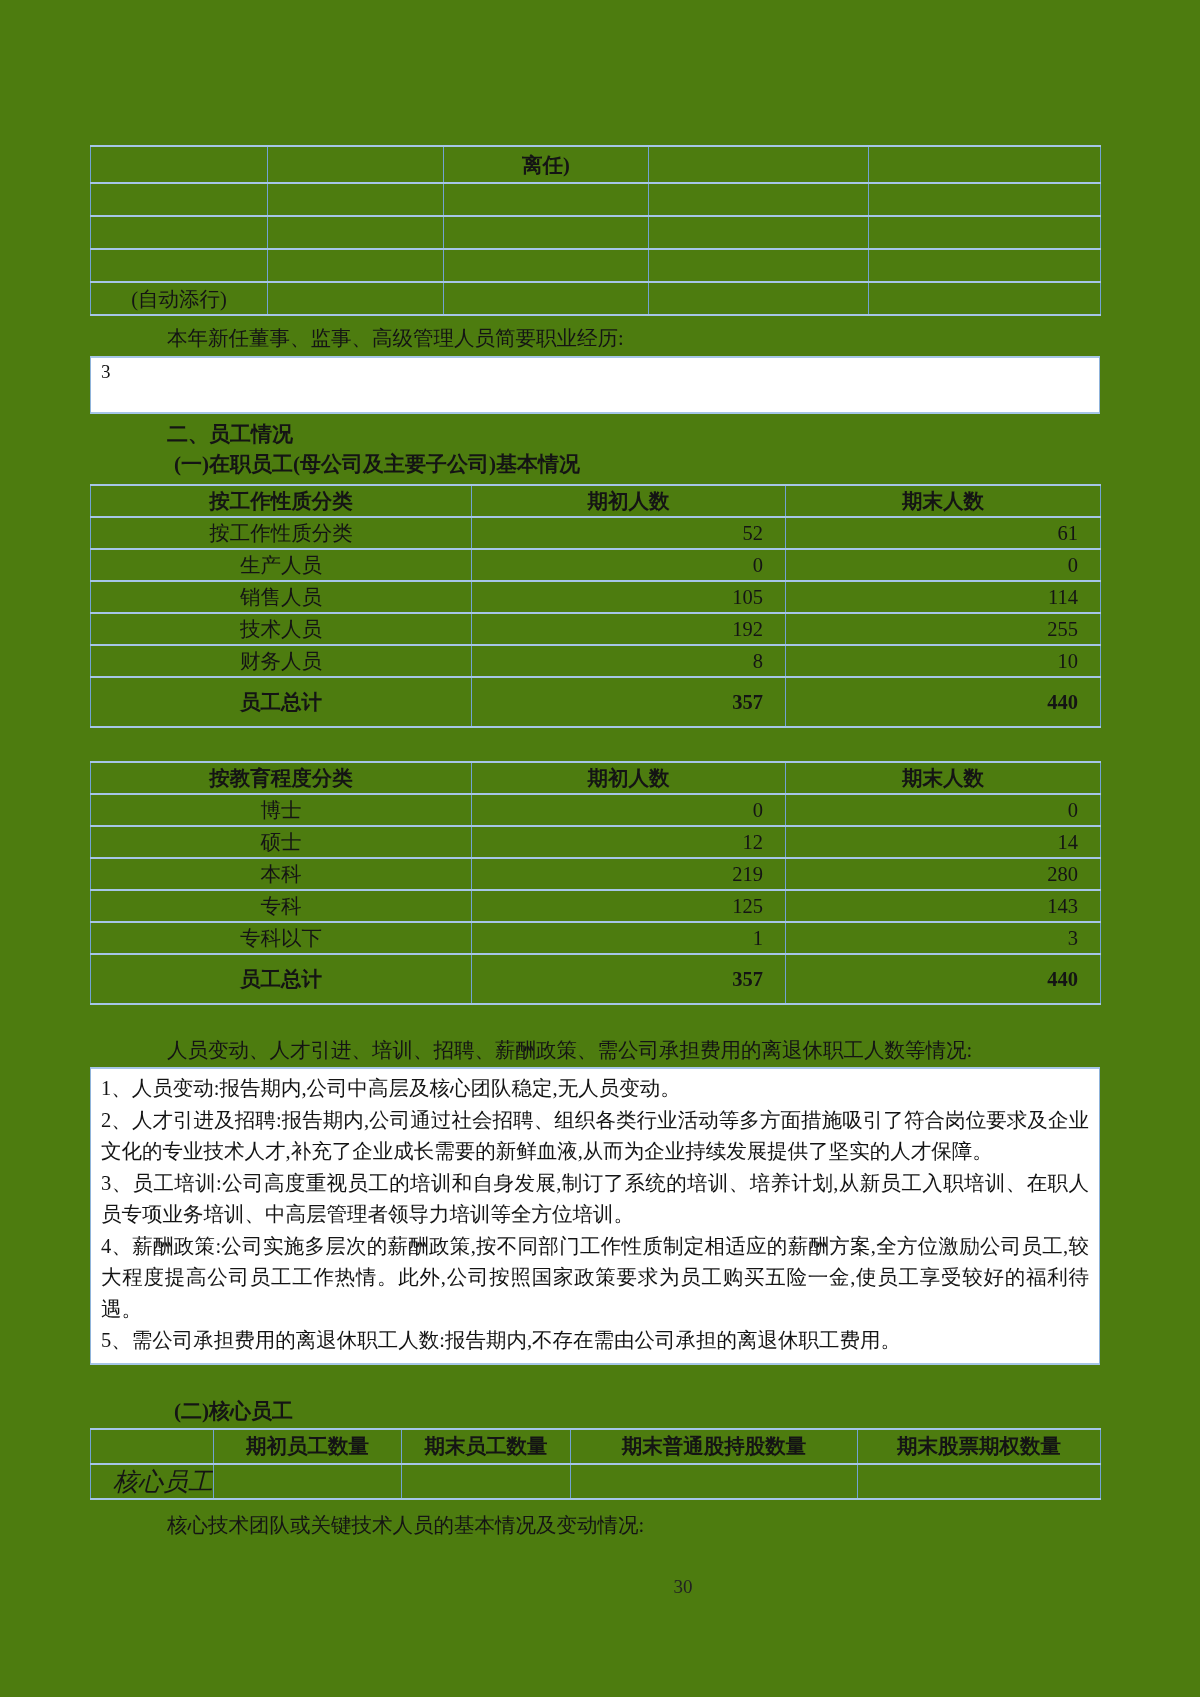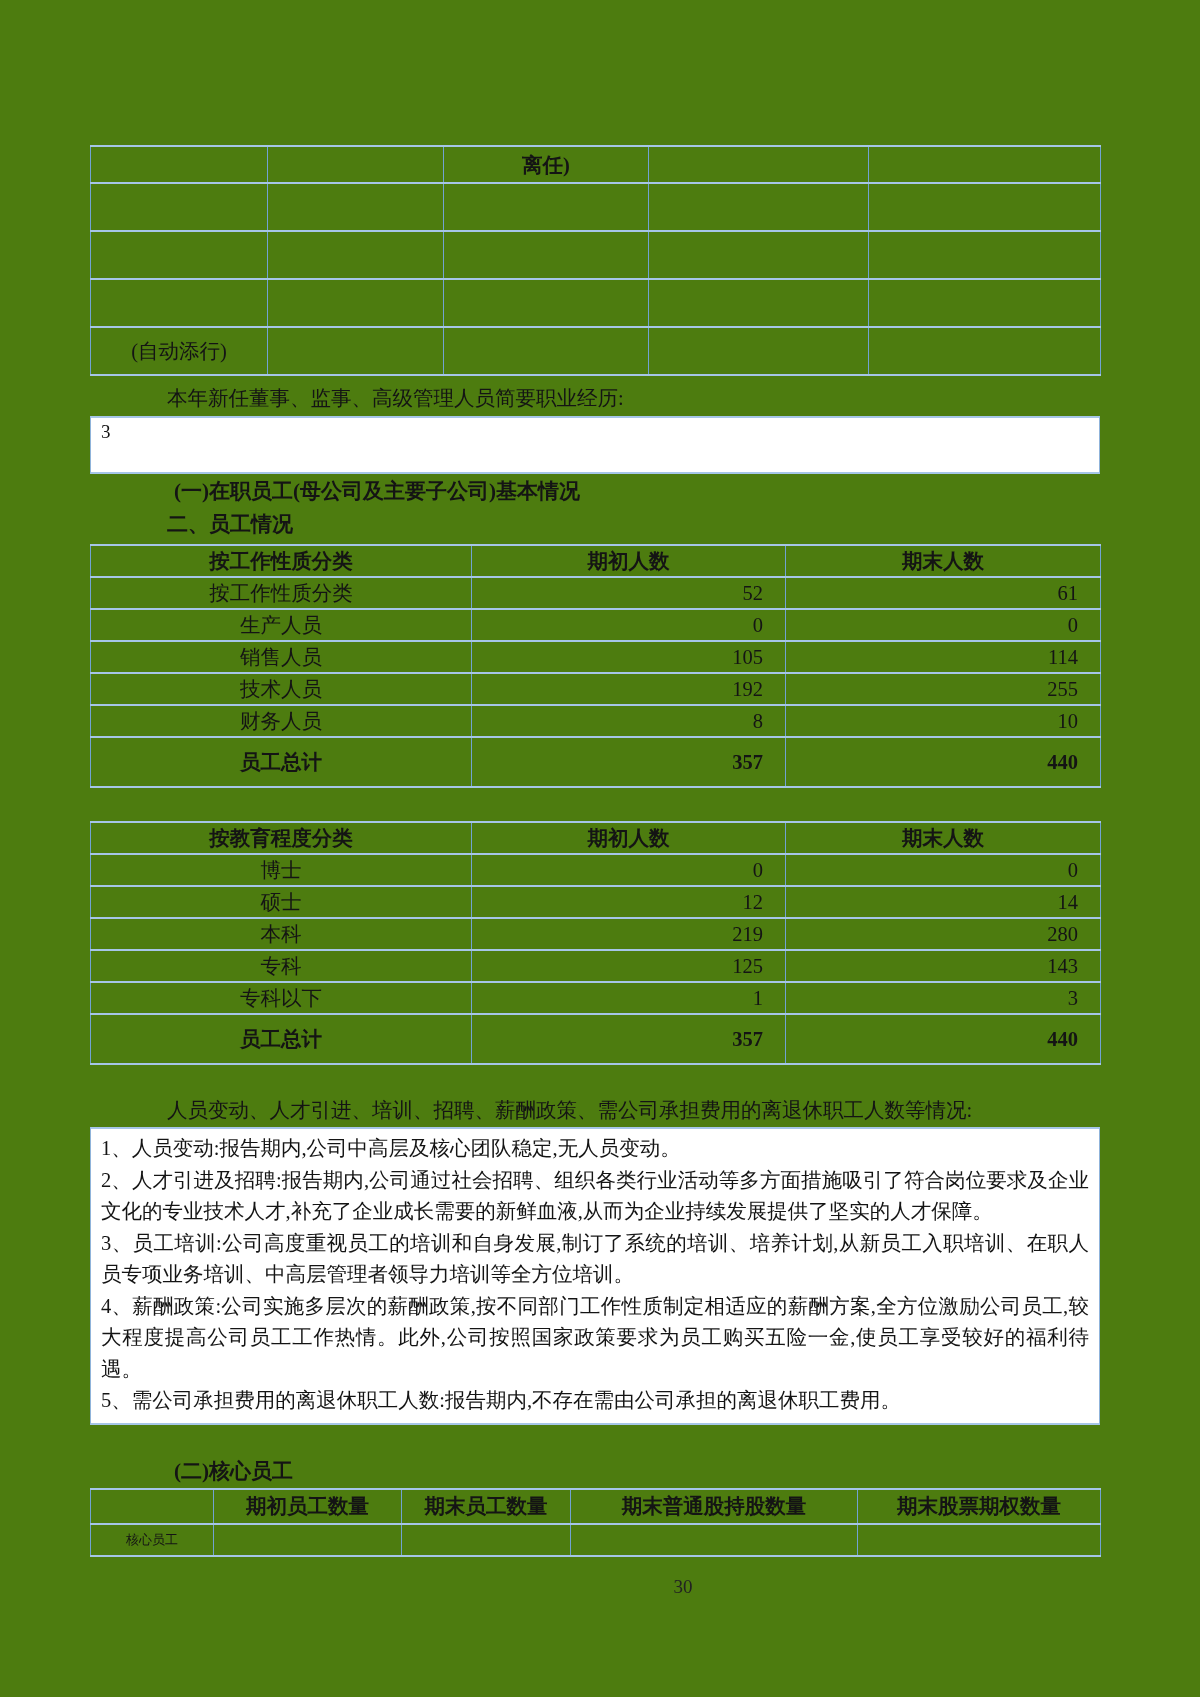--- a/index.html
+++ b/index.html
@@ -15,21 +15,21 @@
   table.doc-table td, table.doc-table th {
     border-left:1px solid #71a3d2; border-right:1px solid #71a3d2;
     border-top:2px solid #a6c6e7; border-bottom:2px solid #a6c6e7;
     font-size:20.5px; vertical-align:middle; overflow:hidden;
   }
   table.doc-table th { font-weight:bold; text-align:center; }
   .cell-label { text-align:center; }
   .cell-num { text-align:right; padding-right:22px; }
   tr.total-row td { font-weight:bold; }
 
-  .top-table tr { height:48px; }
+  .top-table tr { height:33px; }
   .top-table tr:first-child { height:37px; }
   .top-table td.merged-head { text-align:center; font-weight:bold; }
 
   .stats-table tr { height:32px; }
   .stats-table tr.total-row { height:50px; }
 
   .caption {
     font-size:20.5px; line-height:26px; padding-left:77px; color:#141414;
   }
   .caption-1 { margin-top:9px; }
@@ -48,21 +48,21 @@
   .heading-main { margin-top:8px; }
   .heading-sub { margin-top:5px; padding-left:84px; }
   .heading-core { margin-top:34px; padding-left:84px; }
 
   .mt-table1 { margin-top:7px; }
   .mt-table2 { margin-top:33px; }
 
   .core-table { margin-top:4px; }
   .core-table tr.head-row { height:35px; }
   .core-table tr.data-row { height:32px; }
-  .core-table td.row-label { text-align:center; font-size:13px; }
+  .core-table td.row-label { text-align:right; font-size:25px;font-style:italic; }
 
   .page-number {
     position:absolute; left:648px; top:1576px; width:70px;
     text-align:center; font-size:19px; color:#222222;
   }
 </style>
 </head>
 <body>
 
 <div class="page">
@@ -111,22 +111,22 @@
             <td></td>
             <td></td>
             <td></td>
       </tr>
     </tbody>
       </table>
 
     <div class="caption caption-1">本年新任董事、监事、高级管理人员简要职业经历:</div>
     <div class="blue-box career-box">3</div>
 
+    <div class="heading heading-main">二、员工情况</div>
     <div class="heading heading-sub">(一)在职员工(母公司及主要子公司)基本情况</div>
-    <div class="heading heading-main">二、员工情况</div>
 
     <table class="doc-table stats-table mt-table1">
       <colgroup>
           <col style="width:381px">
           <col style="width:314px">
           <col style="width:315px">
         </colgroup>
       <tbody>
           <tr>
         <th>按工作性质分类</th>
@@ -239,17 +239,18 @@
       </tr>
       <tr class="data-row">
         <td class="row-label">核心员工</td>
         <td></td>
         <td></td>
         <td></td>
         <td></td>
       </tr>
     </tbody>
       </table>
+    <div class="caption caption-3">核心技术团队或关键技术人员的基本情况及变动情况:</div>
 
   </div>
 
   <div class="page-number">30</div>
 </div>
 
 </body></html>

